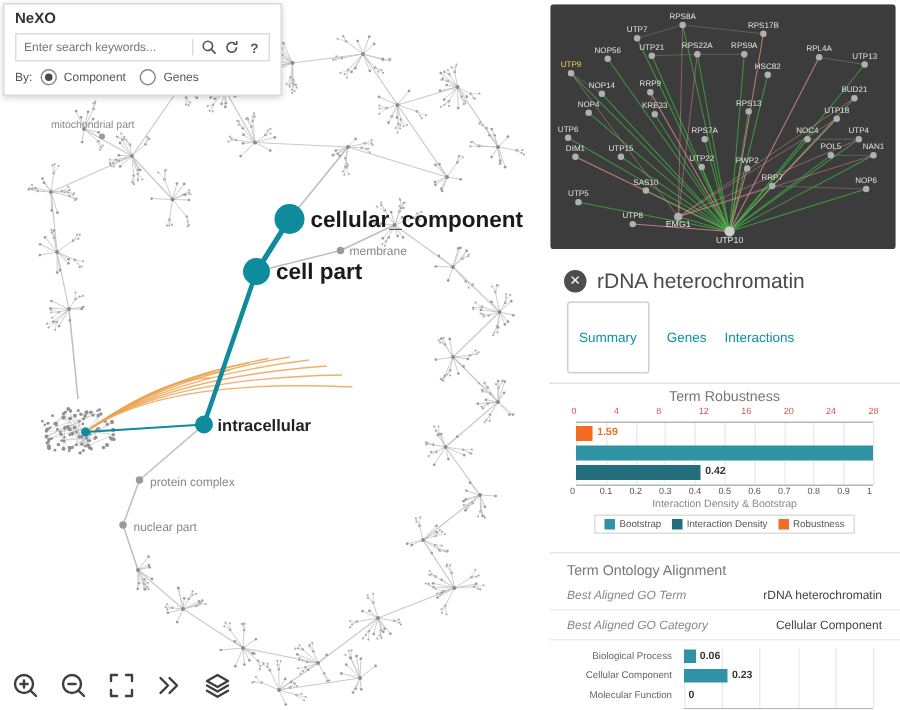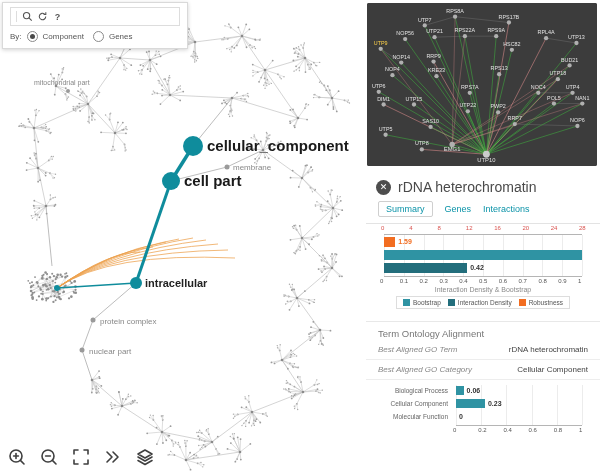--- a/index.html
+++ b/index.html
@@ -27,21 +27,21 @@
   
   #network-panel{position:absolute;left:367px;top:3px;width:230px;height:163px;background:#3c3c3c;border-radius:2px;overflow:hidden;}
   
   #detail-panel{position:absolute;left:366px;top:170px;width:234px;height:303px;background:#fff;overflow:hidden;}
   .dp-header{display:flex;align-items:center;gap:7px;padding:9px 10px 4px;}
   .close-icon{width:15px;height:15px;min-width:15px;border-radius:50%;background:#4d4d4d;color:#fff;
     font-size:9px;line-height:15px;text-align:center;cursor:pointer;}
   .dp-title{font-size:14px;color:#4a4a4a;}
   .dp-tabs{display:flex;align-items:center;gap:12px;padding:2px 12px 6px;border-bottom:1px solid #e3e3e3;}
   .tab{font-size:9px;color:#0b93a8;cursor:pointer;}
-  .tab.active{border:1px solid #cfcfcf;border-radius:2px;padding:2px 7px;}
+  .tab.active{border:1px solid #cfcfcf;border-radius:2px;padding:18px 7px;}
   .sec-label{font-size:9.5px;color:#777;padding:6px 12px 1px;}
   .sec-label.center{text-align:center;padding-top:3px;}
   .divider{height:1px;background:#e8e8e8;margin:4px 0 0;}
   #chart1{position:relative;height:92px;margin:1px 12px 0;}
   #chart2{position:relative;height:57px;margin:3px 12px 0;}
   .al-row{display:flex;justify-content:space-between;align-items:center;padding:5px 12px;border-bottom:1px solid #ededed;font-size:8px;}
   .al-lab{color:#888;font-style:italic;}
   .al-val{color:#444;}
   .ticktxt{position:absolute;font-size:6px;color:#555;}
   .ticktop{position:absolute;font-size:6px;color:#d9534f;}
@@ -1700,21 +1700,23 @@
         <text x="233" y="170" font-size="8" fill="#888" font-weight="normal">membrane</text>
         <circle cx="136" cy="283" r="6" fill="#0f8c9c"></circle>
         <text x="145" y="287" font-size="11" fill="#222" font-weight="bold">intracellular</text>
         <circle cx="93" cy="320" r="2.5" fill="#9a9a9a"></circle>
         <text x="100" y="324" font-size="8" fill="#888" font-weight="normal">protein complex</text>
         <circle cx="82" cy="350" r="2.5" fill="#9a9a9a"></circle>
         <text x="89" y="354" font-size="8" fill="#888" font-weight="normal">nuclear part</text>
       </svg>
 
     <div id="search-panel">
+      <div class="sp-title">NeXO</div>
       <div class="sp-row">
+        <input type="text" placeholder="Enter search keywords..." style="">
         <span class="sp-sep"></span>
         <span class="sp-icon">
           <svg width="11" height="11" viewBox="0 0 12 12">
               <circle cx="5" cy="5" r="3.4" fill="none" stroke="#555" stroke-width="1.2"></circle>
               <line x1="7.6" y1="7.6" x2="10.6" y2="10.6" stroke="#555" stroke-width="1.2"></line>
             </svg>
         </span>
         <span class="sp-icon">
           <svg width="11" height="11" viewBox="0 0 12 12">
               <path d="M9.5 6a3.5 3.5 0 1 1 -1.2 -2.6" fill="none" stroke="#555" stroke-width="1.2"></path>
@@ -1904,20 +1906,21 @@
     <div class="dp-header">
       <span class="close-icon">✕</span>
       <span class="dp-title">rDNA heterochromatin</span>
     </div>
     <div class="dp-tabs">
       <span class="tab active">Summary</span>
       <span class="tab">Genes</span>
       <span class="tab">Interactions</span>
     </div>
 
+    <div class="sec-label center">Term Robustness</div>
 
     <div id="chart1">
         <div class="gridv" style="left: 6px; top: 10px; height: 41px;"></div>
         <div class="gridv" style="left: 25.8px; top: 10px; height: 41px;"></div>
         <div class="gridv" style="left: 45.6px; top: 10px; height: 41px;"></div>
         <div class="gridv" style="left: 65.4px; top: 10px; height: 41px;"></div>
         <div class="gridv" style="left: 85.2px; top: 10px; height: 41px;"></div>
         <div class="gridv" style="left: 105px; top: 10px; height: 41px;"></div>
         <div class="gridv" style="left: 124.8px; top: 10px; height: 41px;"></div>
         <div class="gridv" style="left: 144.6px; top: 10px; height: 41px;"></div>

